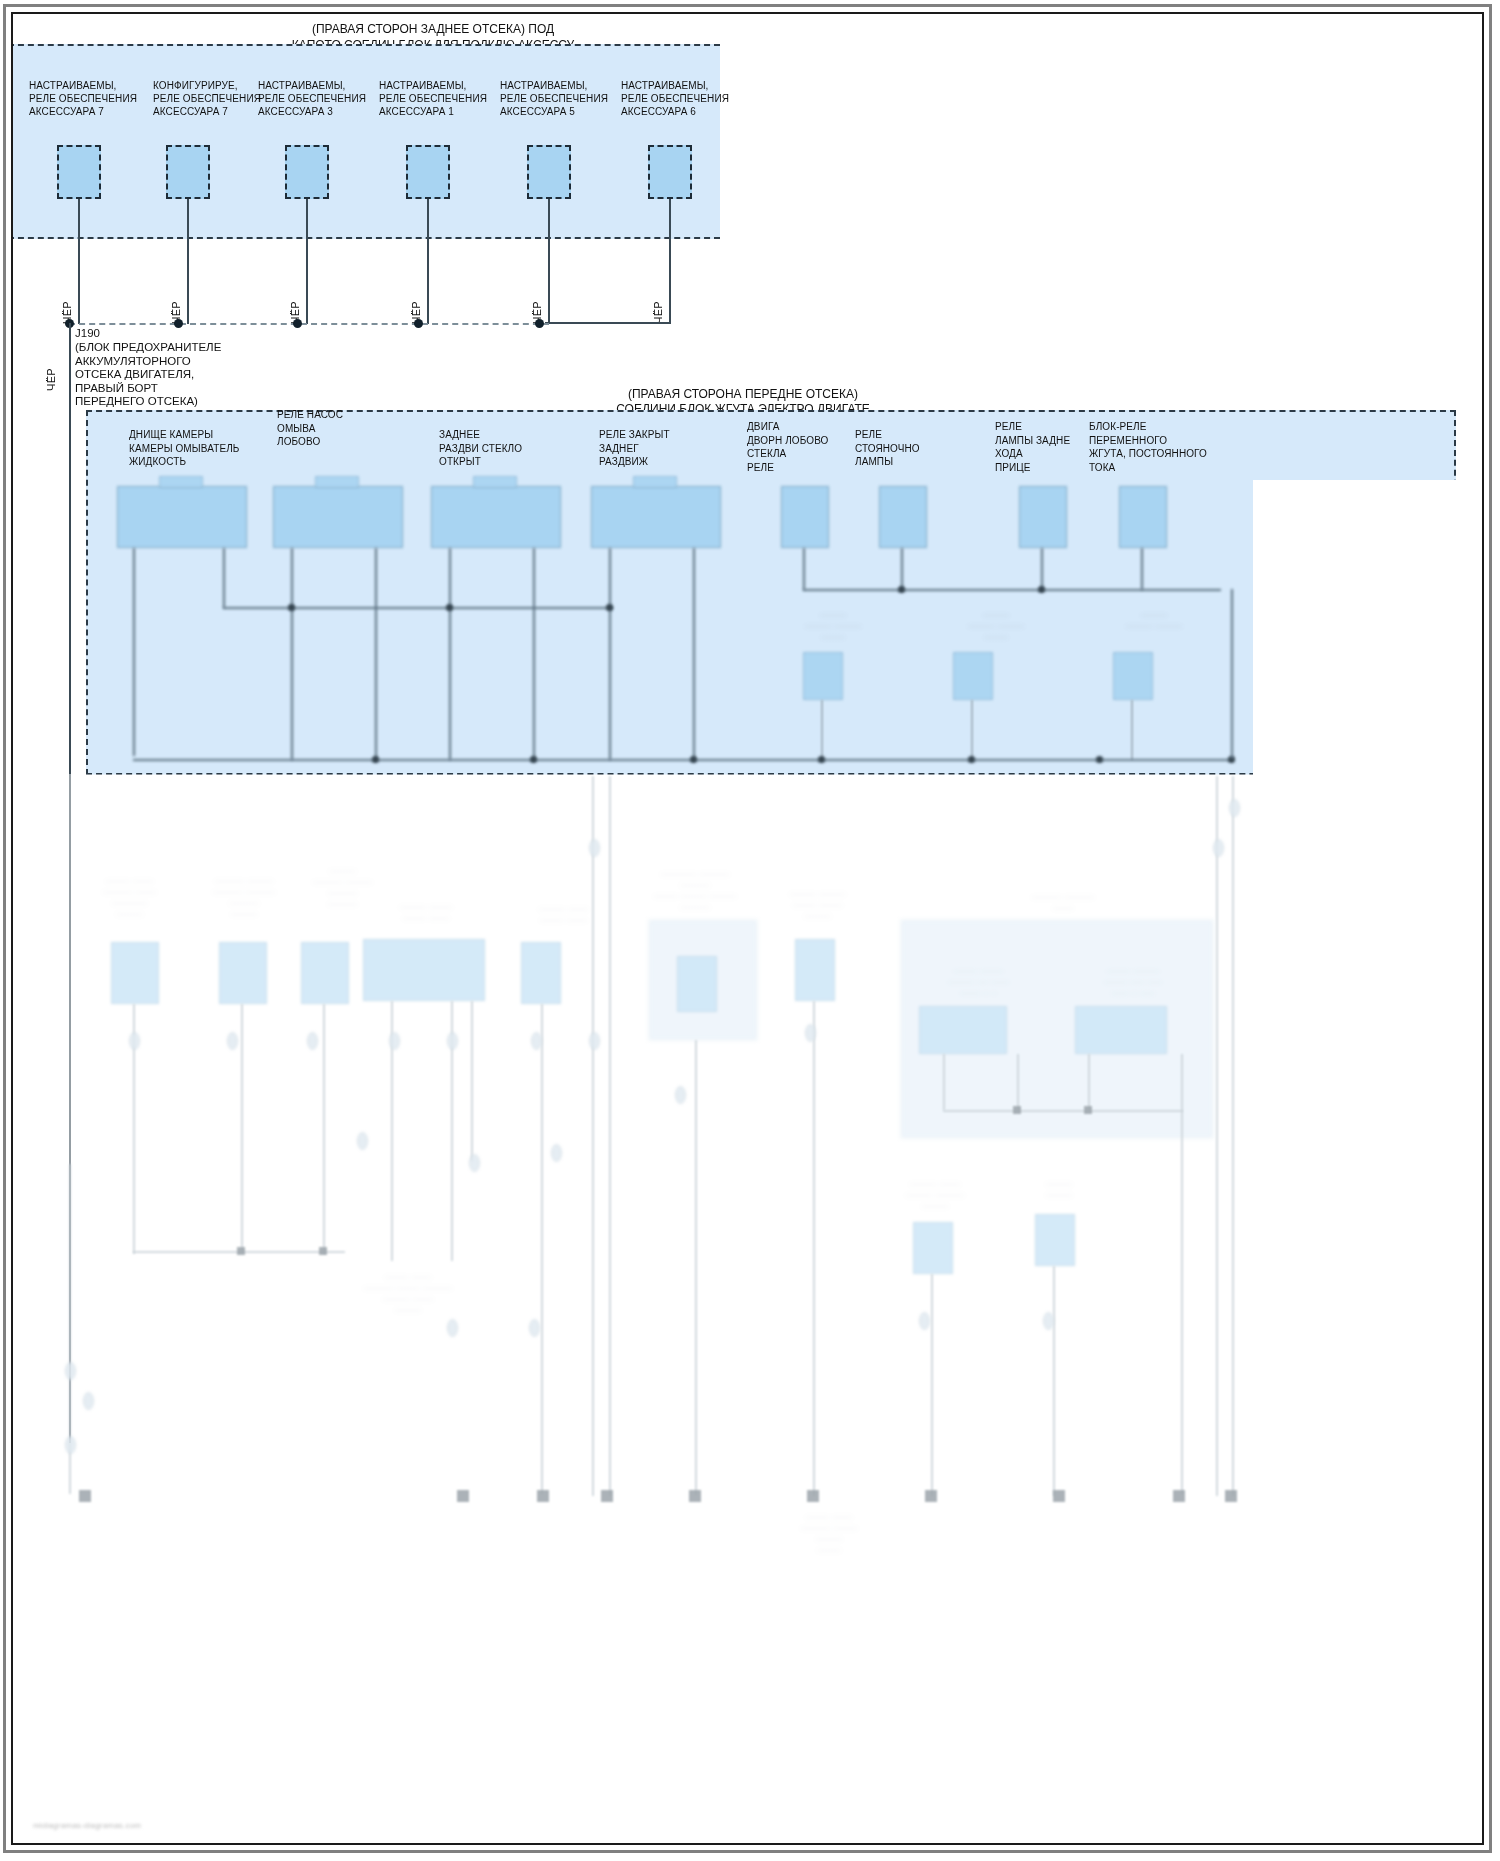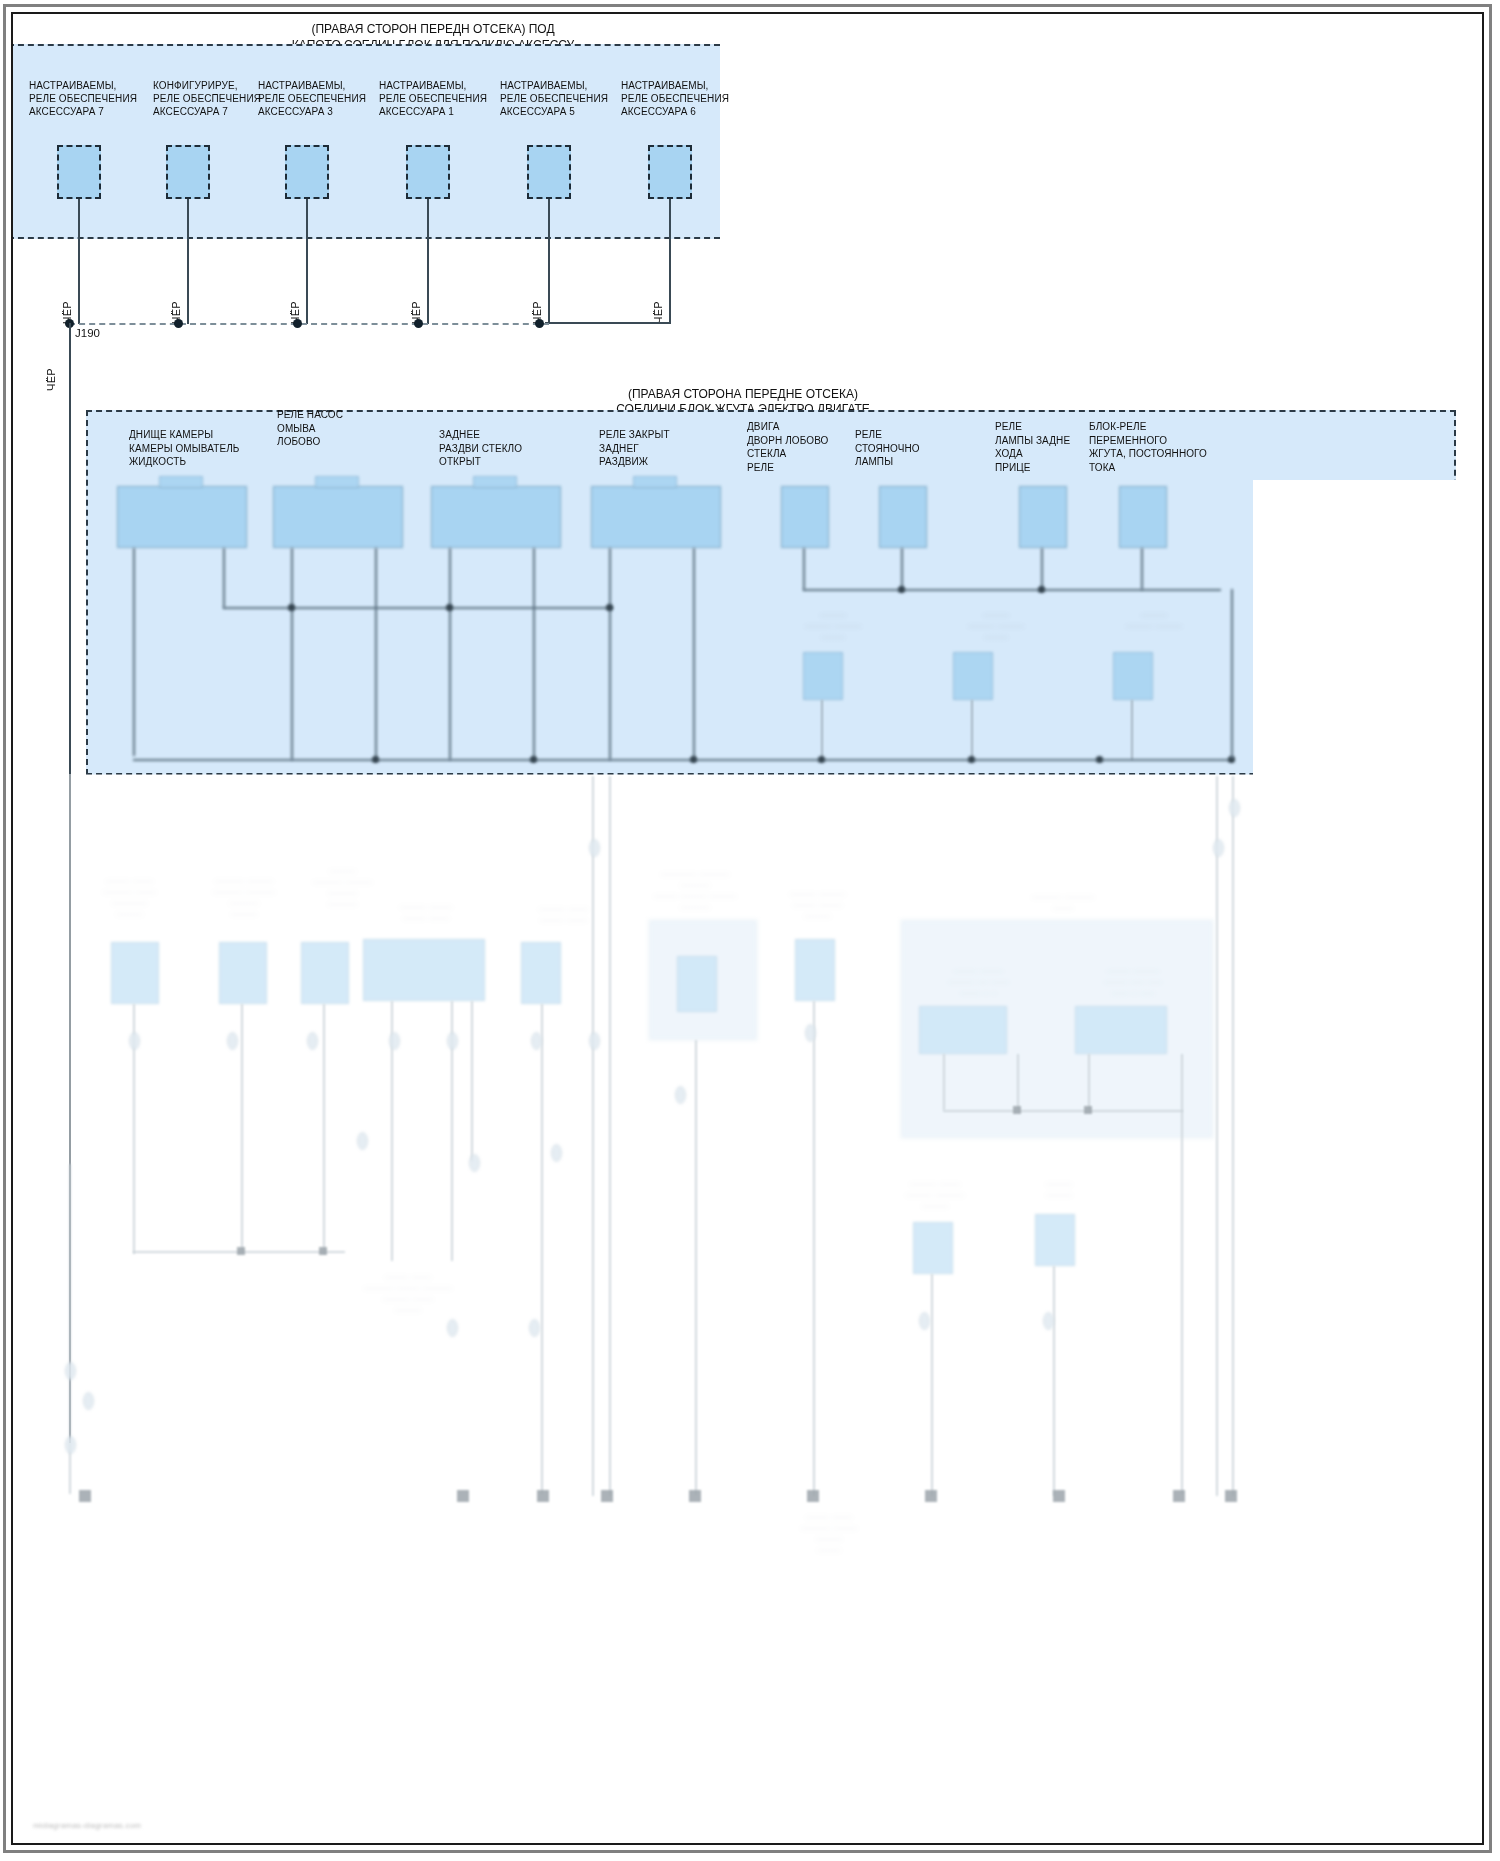--- a/index.html
+++ b/index.html
@@ -228,21 +228,21 @@
 </head>
 <body>
 
 <div id="page">
 
   <div class="frame-outer"></div>
   <div class="frame-inner"></div>
 
   <div class="canvas">
 
-    <div class="title-lbl" style="left:120px; top:8px; width:600px;">(ПРАВАЯ СТОРОН ПЕРЕДН ОТСЕКА) ПОД</div>
+    <div class="title-lbl" style="left:120px; top:8px; width:600px;">(ПРАВАЯ СТОРОН ЗАДНЕЕ ОТСЕКА) ПОД</div>
     <div class="title-lbl" style="left:120px; top:24px; width:600px;">КАПОТО СОЕДИН БЛОК ДЛЯ ПОДКЛЮ АКСЕССУ</div>
 
     <div class="dashed-box no-right" style="left:-5px; top:30px; width:712px; height:195px;"></div>
 
     <div class="lbl" style="left:0px; top:65px; width:128px;">НАСТРАИВАЕМЫ,</div>
     <div class="lbl" style="left:0px; top:78px; width:128px;">РЕЛЕ ОБЕСПЕЧЕНИЯ</div>
     <div class="lbl" style="left:0px; top:91px; width:128px;">АКСЕССУАРА 7</div>
     <div class="relay-dashed" style="left:44px; top:131px; width:44px; height:54px;"></div>
     <div class="vline" style="left:65px; top:185px; height:125px;"></div>
     <div class="wire-lbl" style="left:60px; top:298px;">ЧЁР</div>
@@ -289,20 +289,25 @@
     <div class="dot" style="left:52px; top:305px;"></div>
     <div class="dot" style="left:161px; top:305px;"></div>
     <div class="dot" style="left:280px; top:305px;"></div>
     <div class="dot" style="left:401px; top:305px;"></div>
     <div class="dot" style="left:522px; top:305px;"></div>
 
     <div class="vline" style="left:56px; top:309px; height:1120px;"></div>
     <div class="wire-lbl" style="left:44px; top:365px;">ЧЁР</div>
 
     <div class="lbl-left" style="left:62px; top:313px; width:220px;">J190</div>
+    <div class="lbl-left" style="left:62px; top:327px; width:230px;">(БЛОК ПРЕДОХРАНИТЕЛЕ
+АККУМУЛЯТОРНОГО
+ОТСЕКА ДВИГАТЕЛЯ,
+ПРАВЫЙ БОРТ
+ПЕРЕДНЕГО ОТСЕКА)</div>
 
     <div class="title-lbl" style="left:450px; top:373px; width:560px;">(ПРАВАЯ СТОРОНА ПЕРЕДНЕ ОТСЕКА)</div>
     <div class="title-lbl" style="left:450px; top:388px; width:560px;">СОЕДИНИ БЛОК ЖГУТА ЭЛЕКТРО ДВИГАТЕ</div>
 
     <div class="dashed-box" style="left:73px; top:396px; width:1370px; height:365px;"></div>
 
     <div class="lbl" style="left:100px; top:414px; width:170px;">ДНИЩЕ КАМЕРЫ
 КАМЕРЫ ОМЫВАТЕЛЬ
 ЖИДКОСТЬ</div>
     <div class="relay-solid b1" style="left:104px; top:472px; width:130px; height:62px;"></div>

